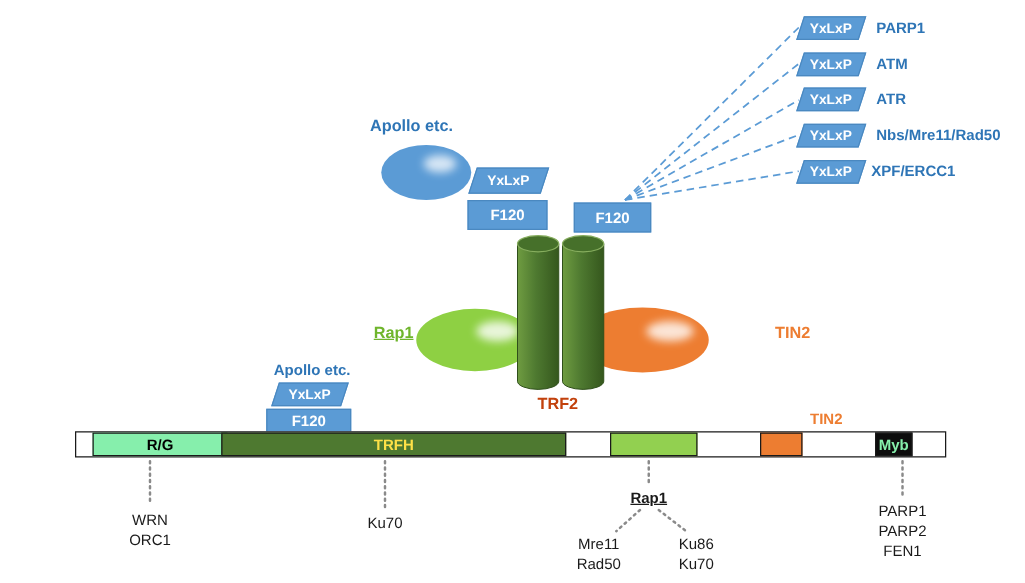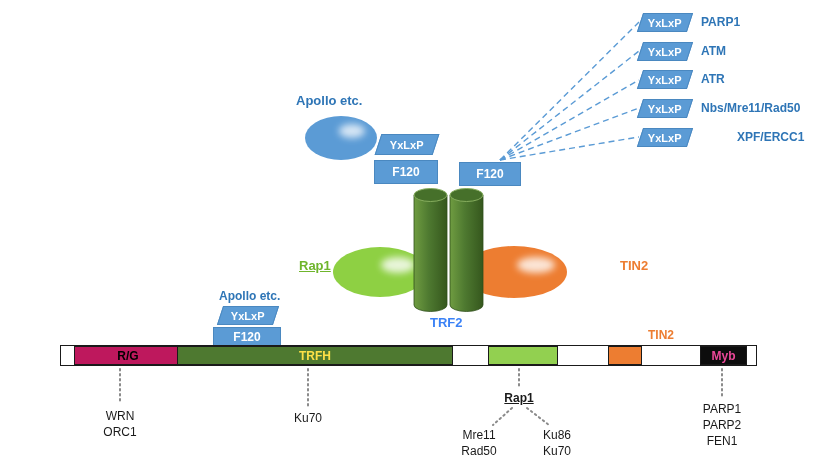--- a/index.html
+++ b/index.html
@@ -6,21 +6,21 @@
   .canvas{
     position:relative;width:820px;height:466px;background:#ffffff;overflow:hidden;
     font-family:"Liberation Sans",sans-serif;
   }
   .overlay{position:absolute;left:0;top:0;pointer-events:none;}
   .lbl{position:absolute;font-size:12px;white-space:nowrap;}
   .b{font-weight:700;}
   .blue-text{color:#2e75b6;}
   .green-text{color:#6fb52c;text-decoration:underline;}
   .orange-text{color:#ed7d31;margin-left:36px;}
-  .dgreen-text{color:#3b82f6;}
+  .dgreen-text{color:#c2410c;}
   .para{
     position:absolute;background:#5b9bd5;transform:skewX(-18deg);
     display:flex;align-items:center;justify-content:center;
     border:1px solid #4a88c0;box-sizing:border-box;
   }
   .para-inner{transform:skewX(18deg);color:#fff;font-weight:700;font-size:11px;}
   .fbox{
     position:absolute;background:#5b9bd5;color:#fff;font-weight:700;font-size:12px;
     display:flex;align-items:center;justify-content:center;
     border:1px solid #4a88c0;box-sizing:border-box;
@@ -106,21 +106,21 @@
   <div class="lbl b blue-text" style="left:701px;top:72px">ATR</div>
 
   <div class="para" style="left:640px;top:99px;width:50px;height:19px">
     <span class="para-inner">YxLxP</span>
   </div>
   <div class="lbl b blue-text" style="left:701px;top:101px">Nbs/Mre11/Rad50</div>
 
   <div class="para" style="left:640px;top:128px;width:50px;height:19px">
     <span class="para-inner">YxLxP</span>
   </div>
-  <div class="lbl b blue-text" style="left:737px;top:130px">XPF/ERCC1</div>
+  <div class="lbl b blue-text" style="left:697px;top:130px">XPF/ERCC1</div>
 
   <div class="lbl b blue-text" style="left:296px;top:93px;font-size:13px">Apollo etc.</div>
   <div class="para" style="left:378px;top:134px;width:58px;height:21px">
     <span class="para-inner">YxLxP</span>
   </div>
   <div class="fbox" style="left:374px;top:160px;width:64px;height:24px">F120</div>
 
   <div class="fbox" style="left:459px;top:162px;width:62px;height:24px">F120</div>
 
   <div class="lbl b green-text" style="left:299px;top:258px;font-size:13px">Rap1</div>
@@ -129,25 +129,25 @@
 
   <div class="lbl b blue-text" style="left:219px;top:289px">Apollo etc.</div>
   <div class="para" style="left:220px;top:306px;width:56px;height:19px">
     <span class="para-inner">YxLxP</span>
   </div>
   <div class="fbox" style="left:213px;top:327px;width:68px;height:19px">F120</div>
 
   <div class="lbl b orange-text" style="left:605px;top:328px;width:40px;text-align:center">TIN2</div>
 
   <div class="bar">
-    <div class="seg" style="left:13px;width:108px;background:#be185d;color:#000">R/G</div>
+    <div class="seg" style="left:13px;width:108px;background:#86efac;color:#000">R/G</div>
     <div class="seg" style="left:116px;width:276px;background:#4e7930;color:#fde047">TRFH</div>
     <div class="seg" style="left:427px;width:70px;background:#92d050"></div>
     <div class="seg" style="left:547px;width:34px;background:#ed7d31"></div>
-    <div class="seg" style="left:639px;width:47px;background:#0d0d0d;color:#ec4899">Myb</div>
+    <div class="seg" style="left:639px;width:30px;background:#0d0d0d;color:#86efac">Myb</div>
   </div>
 
   <div class="stack" style="left:120px;top:408px">
     <div>WRN</div>
     <div>ORC1</div>
   </div>
 
   <div class="stack" style="left:308px;top:410px">
     <div>Ku70</div>
   </div>

